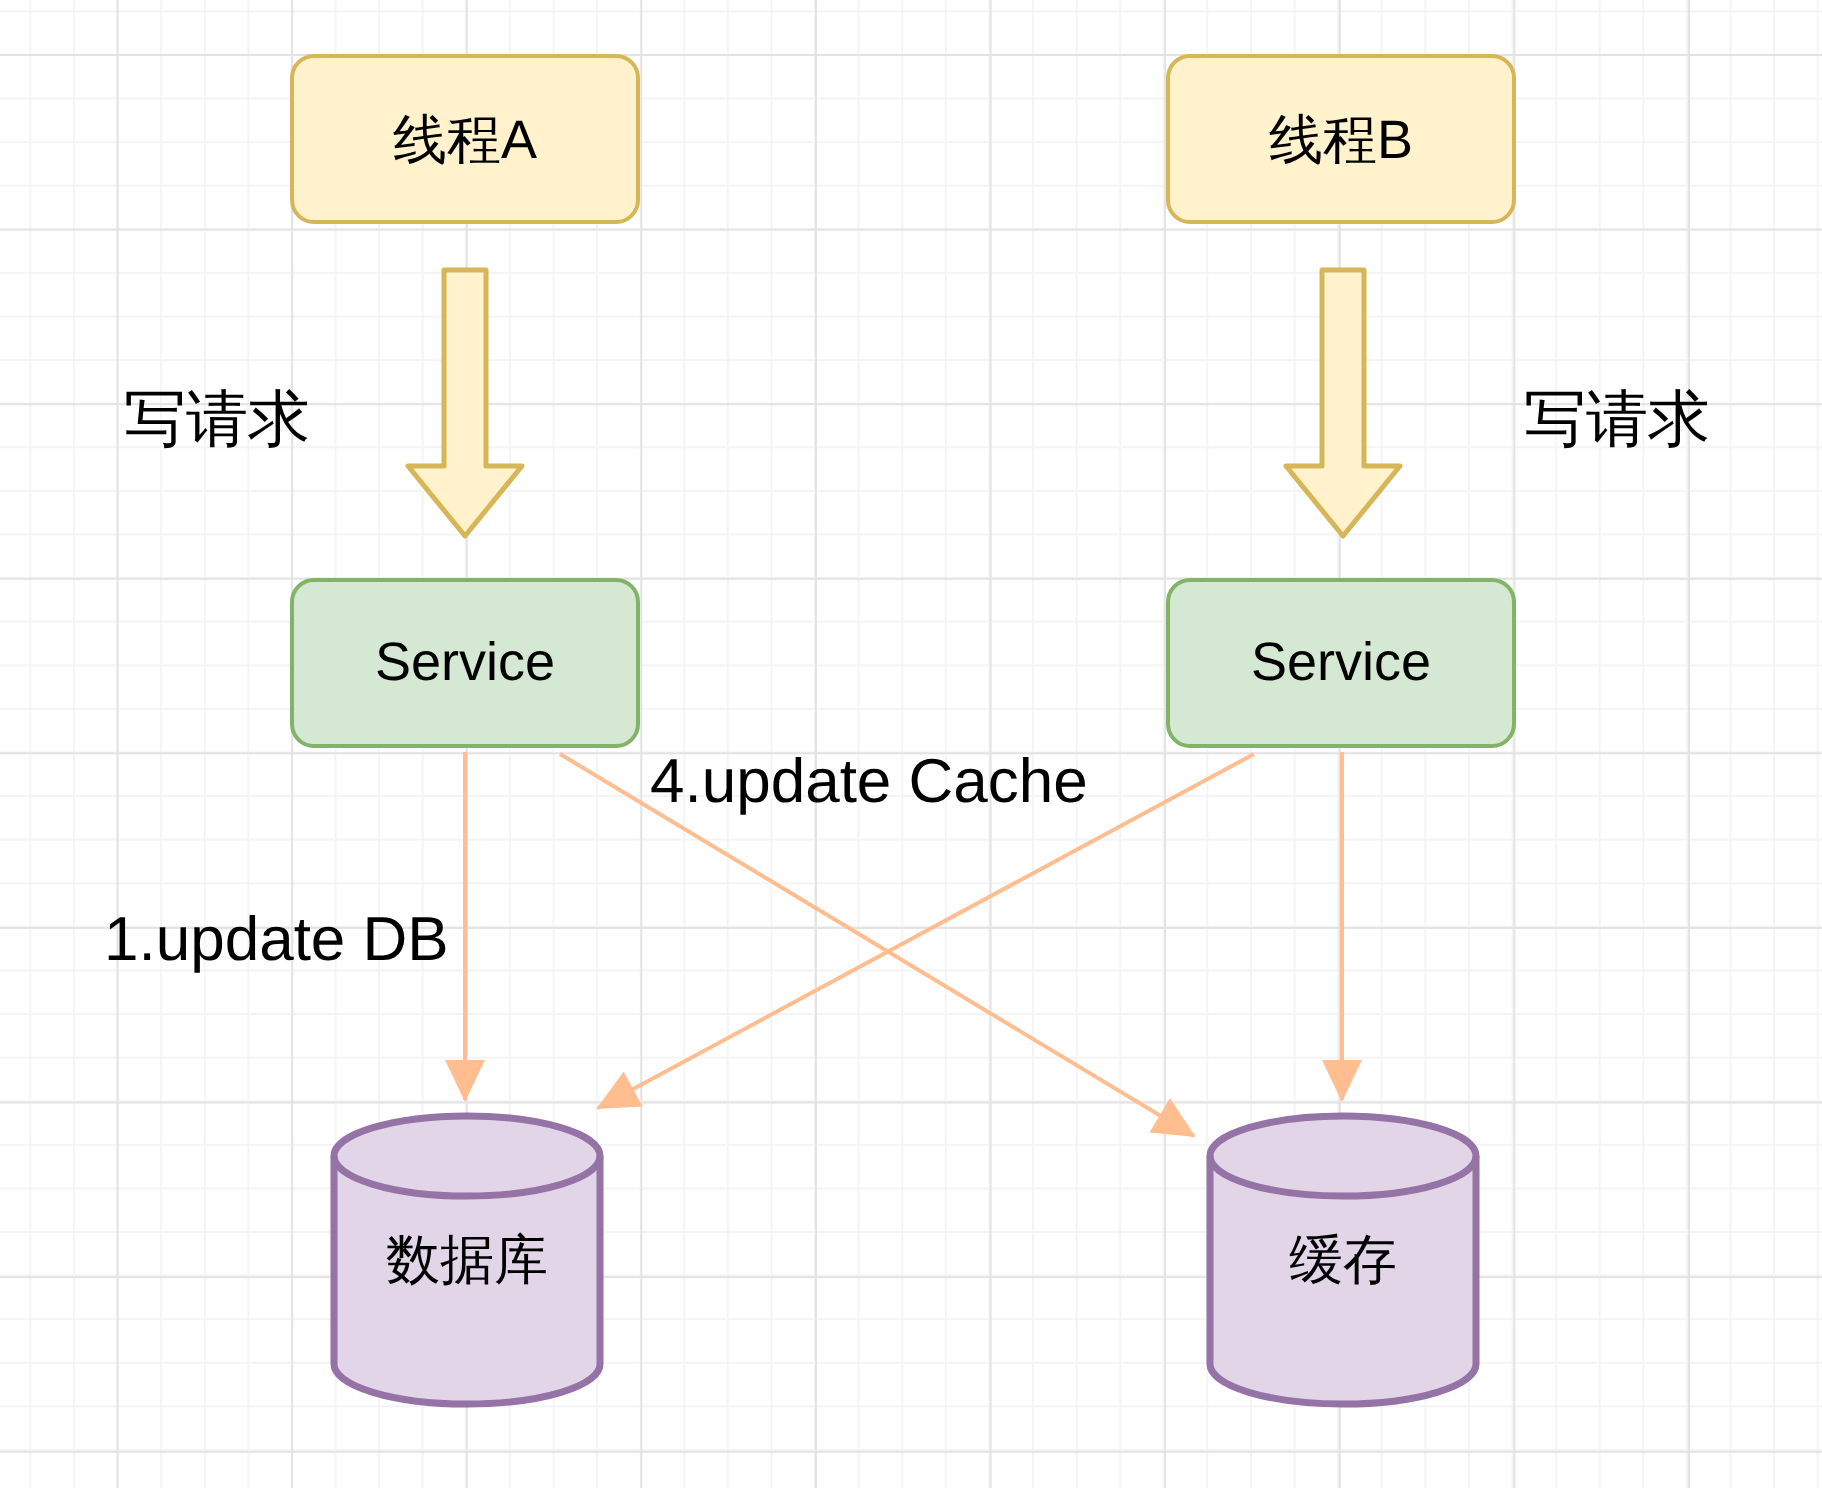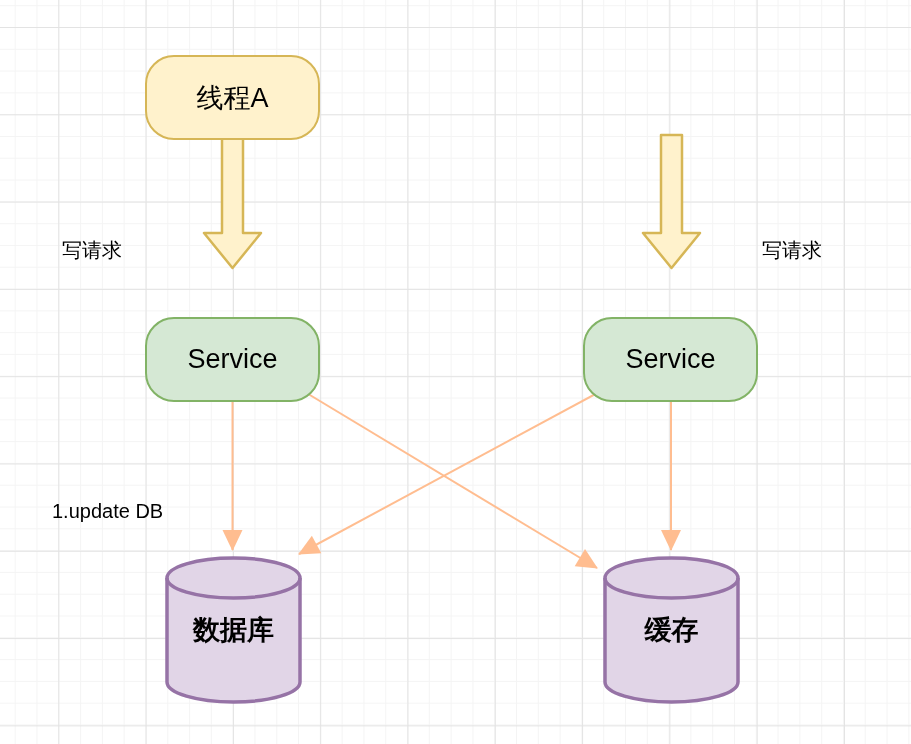--- a/index.html
+++ b/index.html
@@ -31,42 +31,39 @@
     position: absolute;
     box-sizing: border-box;
     display: flex;
     align-items: center;
     justify-content: center;
     font-size: 27px;
     color: #000000;
     text-align: center;
   }
   .node.rounded {
-    border-radius: 29px;
+    border-radius: 12px;
     border: 2px solid;
-    margin-top: 28px;
   }
   .node.yellow { background: #FFF2CC; border-color: #D6B656; }
   .node.green  { background: #D5E8D4; border-color: #82B366; }
   .cyl-label {
     position: absolute;
     display: flex;
     align-items: center;
     justify-content: center;
     font-size: 27px;
     color: #000000;
     text-align: center;
-    font-weight: bold;
   }
   .edge-label {
     position: absolute;
-    font-size: 20px;
+    font-size: 31px;
     color: #000000;
     white-space: nowrap;
-    margin-top: 48px;
   }
   
   .pos-thread-a  { left: 145px; top: 27px;  width: 175px; height: 85px; }
   .pos-thread-b  { left: 583px; top: 27px;  width: 175px; height: 85px; }
   .pos-service-a { left: 145px; top: 289px; width: 175px; height: 85px; }
   .pos-service-b { left: 583px; top: 289px; width: 175px; height: 85px; }
   .pos-db-label    { left: 167px; top: 605px; width: 133px; height: 50px; }
   .pos-cache-label { left: 605px; top: 605px; width: 133px; height: 50px; }
   
   .pos-write-left  { left: 62px;  top: 189px; }
@@ -104,31 +101,35 @@
 
     <g>
       <path d="M605,578 A66.5,20 0 0 1 738,578 L738,682 A66.5,20 0 0 1 605,682 Z" fill="#E1D5E7" stroke="#9673A6" stroke-width="3.5"></path>
       <path d="M605,578 A66.5,20 0 0 0 738,578" fill="none" stroke="#9673A6" stroke-width="3.5"></path>
     </g>
   </svg>
 
   <div class="node rounded yellow pos-thread-a">
     <span>线程A</span>
   </div>
+  <div class="node rounded yellow pos-thread-b">
+    <span>线程B</span>
+  </div>
   <div class="node rounded green pos-service-a">
     <span>Service</span>
   </div>
   <div class="node rounded green pos-service-b">
     <span>Service</span>
   </div>
 
   <div class="cyl-label pos-db-label">
     <span>数据库</span>
   </div>
   <div class="cyl-label pos-cache-label">
     <span>缓存</span>
   </div>
 
   <div class="edge-label pos-write-left">写请求</div>
   <div class="edge-label pos-write-right">写请求</div>
   <div class="edge-label pos-step1">1.update DB</div>
+  <div class="edge-label pos-step4">4.update Cache</div>
 
 </div>
 
 </body></html>

